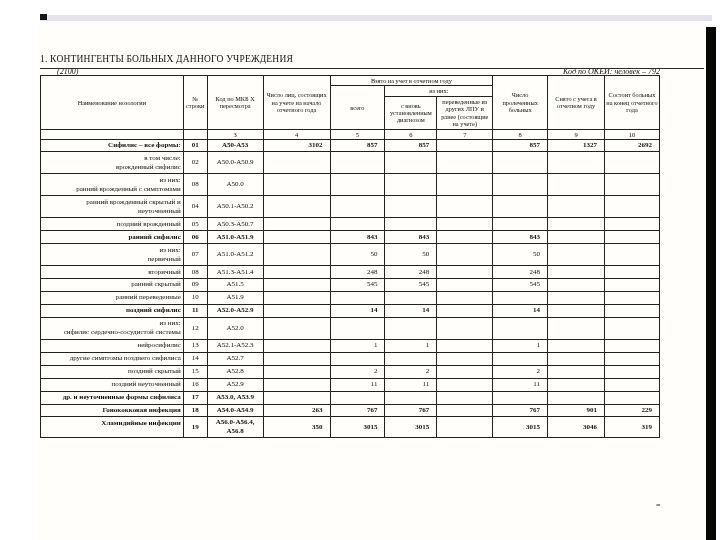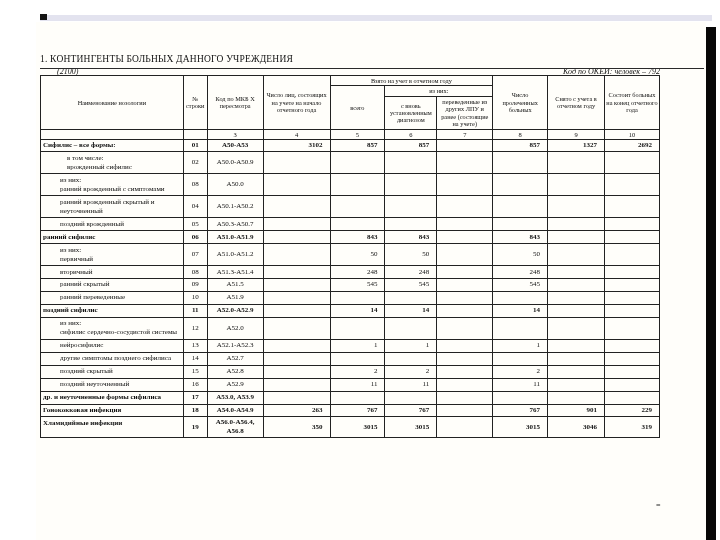--- a/index.html
+++ b/index.html
@@ -36,21 +36,21 @@
     border:1px solid #222;
     font-weight:normal;
     overflow:hidden;
   }
   .report thead th{
     font-size:6.3px;line-height:1.18;text-align:center;vertical-align:middle;
     padding:1px 1px;
   }
   .report .numrow th{font-size:6.5px;padding:0;height:9px;line-height:9px;}
   .report tbody td{font-size:7px;line-height:1.28;vertical-align:middle;padding:1px 2px;}
-  .report td.name{white-space:pre-line;text-align:left;vertical-align:top;padding:1.5px 2px;}
+  .report td.name{white-space:pre-line;text-align:right;vertical-align:top;padding:1.5px 2px;}
   .report td.ind0{padding-left:2px;}
   .report td.ind1{padding-left:26px;}
   .report td.ind2{padding-left:19px;}
   .report td.c{text-align:center;font-family:Liberation Serif, serif;}
   .report td.v{text-align:right;padding-right:7px;}
   .report tr.bold td{font-weight:bold;}
 
   .bottom-mark{position:absolute;left:656px;top:501px;font-size:8px;color:#222;letter-spacing:0;}
 </style>
 </head>

